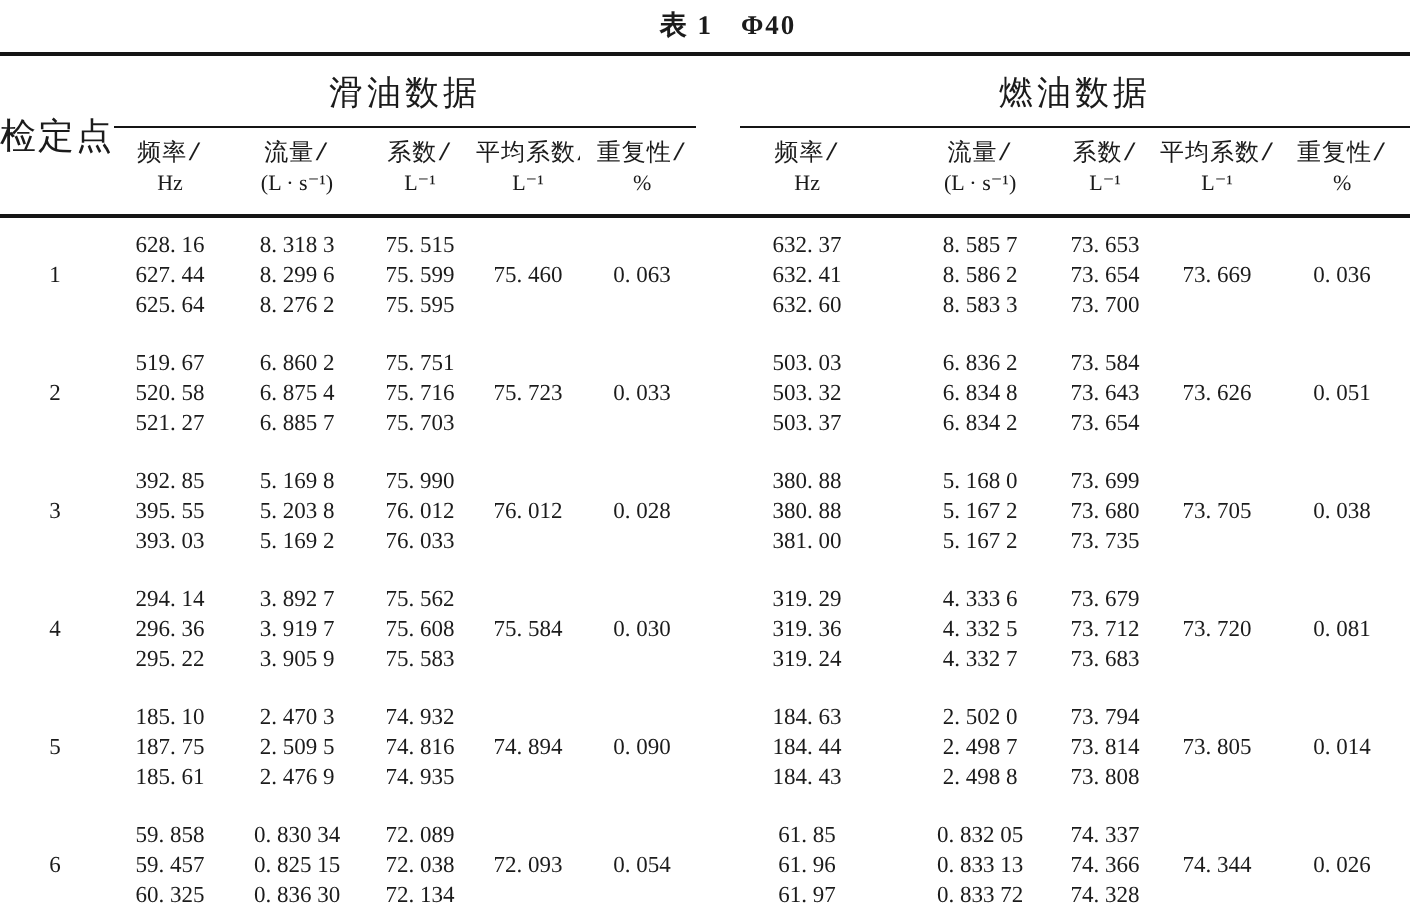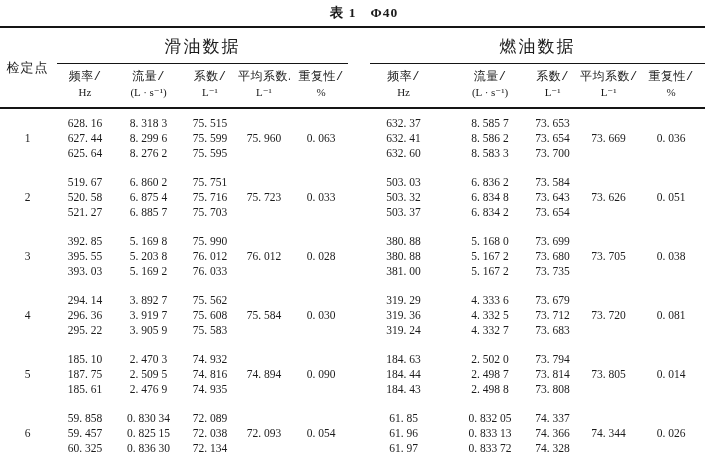--- a/index.html
+++ b/index.html
@@ -18,21 +18,21 @@
     width:705px;border-collapse:collapse;table-layout:fixed;
     border-top:2px solid #151515;border-bottom:4px solid #151515;
   }
   th,td{font-weight:normal;text-align:center;padding:0;white-space:nowrap;overflow:hidden;}
   col.c-point{width:55px;}
   col.c-l1{width:60px;} col.c-l2{width:67px;} col.c-l3{width:56px;}
   col.c-l4{width:52px;} col.c-l5{width:62px;}
   col.c-r1{width:103px;} col.c-r2{width:70px;} col.c-r3{width:55px;}
   col.c-r4{width:57px;} col.c-r5{width:68px;}
   th.corner{
-    vertical-align:middle;font-size:13px;letter-spacing:1px;
+    vertical-align:middle;font-size:18px;letter-spacing:1px;
     border-bottom:2.5px solid #151515;
   }
   th.ghead{padding-top:7px;vertical-align:top;}
   .glabel{
     font-size:17px;letter-spacing:2px;padding-bottom:5px;
     border-bottom:1.3px solid #151515;
   }
   .g-left .glabel{margin:0 4px 0 2px;}
   .g-right .glabel{margin-left:18px;}
   #subcols th{border-bottom:2.5px solid #151515;padding:5px 0 8px;vertical-align:middle;}
@@ -130,21 +130,21 @@
         <td>8. 585 7</td>
         <td>73. 653</td>
         <td></td>
         <td></td>
       </tr>
       <tr>
         <td>1</td>
         <td>627. 44</td>
         <td>8. 299 6</td>
         <td>75. 599</td>
-        <td>75. 960</td>
+        <td>75. 460</td>
         <td>0. 063</td>
         <td>632. 41</td>
         <td>8. 586 2</td>
         <td>73. 654</td>
         <td>73. 669</td>
         <td>0. 036</td>
       </tr>
       <tr class="g-last">
         <td></td>
         <td>625. 64</td>

